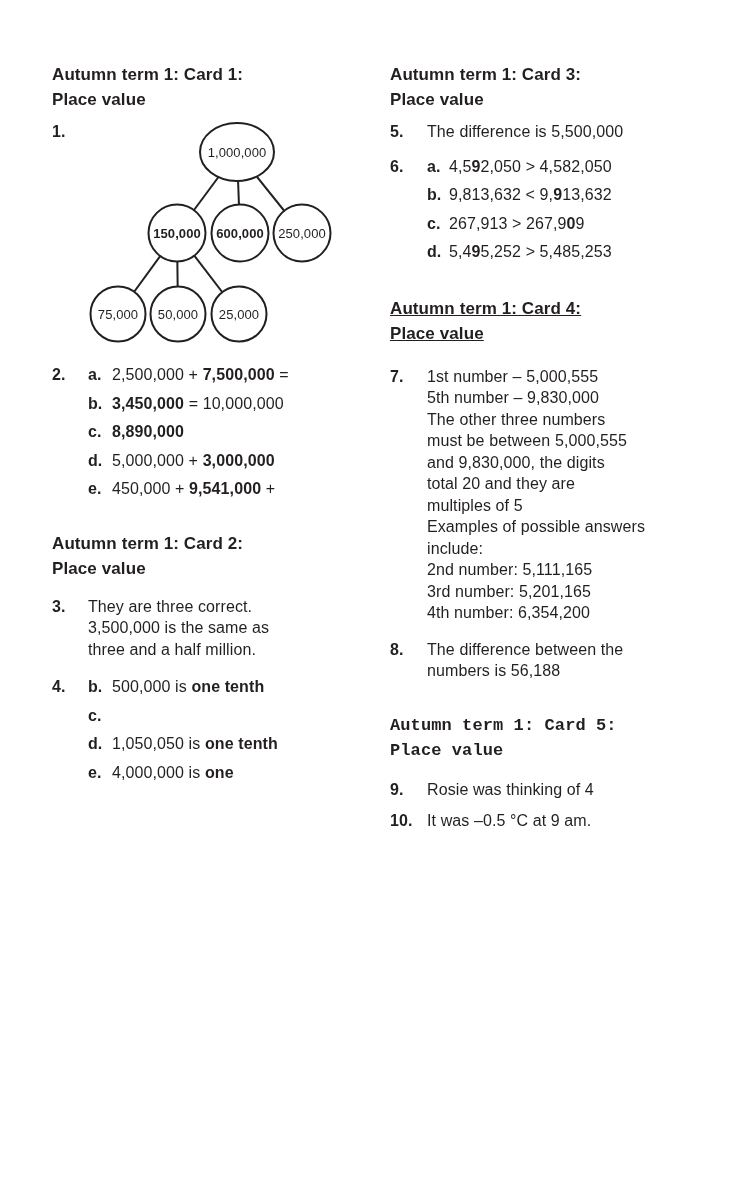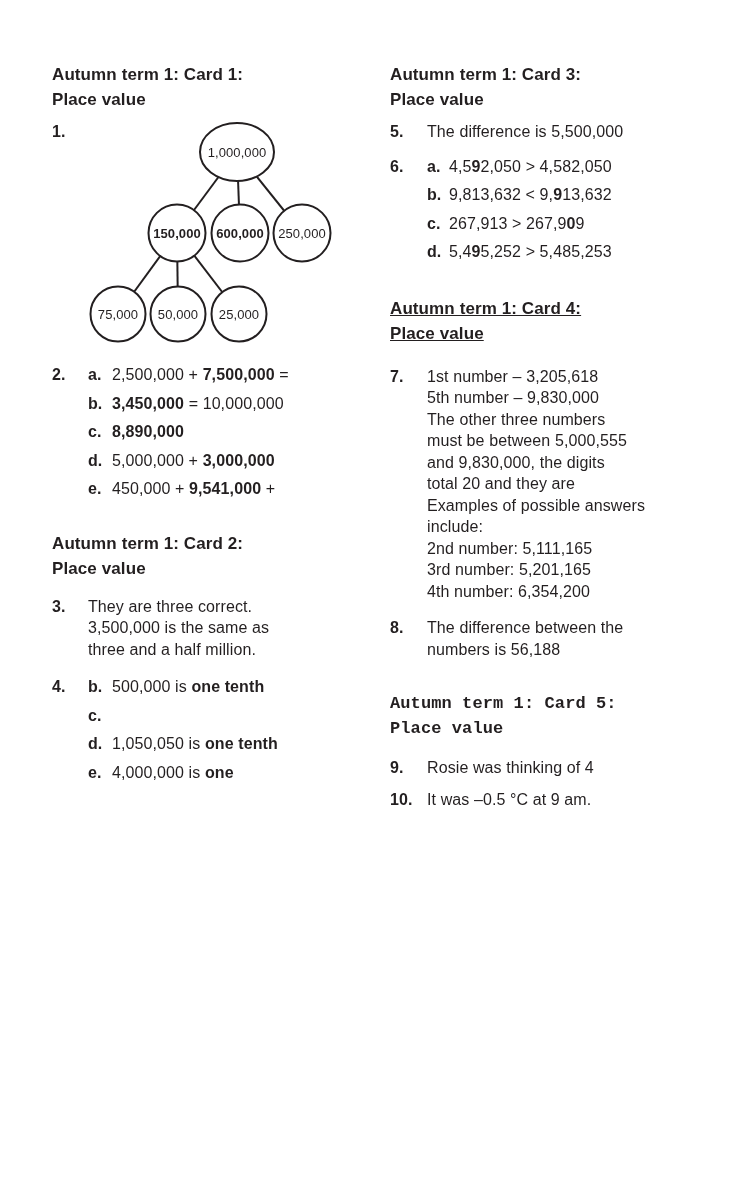--- a/index.html
+++ b/index.html
@@ -212,26 +212,27 @@
     </div>
 
     <div class="heading" style="margin-top:33px;text-decoration:underline;">
       <div>Autumn term 1: Card 4:</div>
       <div>Place value</div>
     </div>
 
     <div class="item" style="margin-top:20px;">
       <span class="num">7.</span>
       <div class="content lines">
-          <div class="line"><span>1st number – 3,205,618</span></div>
+          <div class="line"><span>1st number – 5,000,555</span></div>
           <div class="line"><span>5th number – 9,830,000</span></div>
           <div class="line"><span>The other three numbers</span></div>
           <div class="line"><span>must be between 5,000,555</span></div>
           <div class="line"><span>and 9,830,000, the digits</span></div>
           <div class="line"><span>total 20 and they are</span></div>
+          <div class="line"><span>multiples of 5</span></div>
           <div class="line"><span>Examples of possible answers</span></div>
           <div class="line"><span>include:</span></div>
           <div class="line"><span>2nd number: 5,111,165</span></div>
           <div class="line"><span>3rd number: 5,201,165</span></div>
           <div class="line"><span>4th number: 6,354,200</span></div>
         </div>
     </div>
 
     <div class="item" style="margin-top:15px;">
       <span class="num">8.</span>

